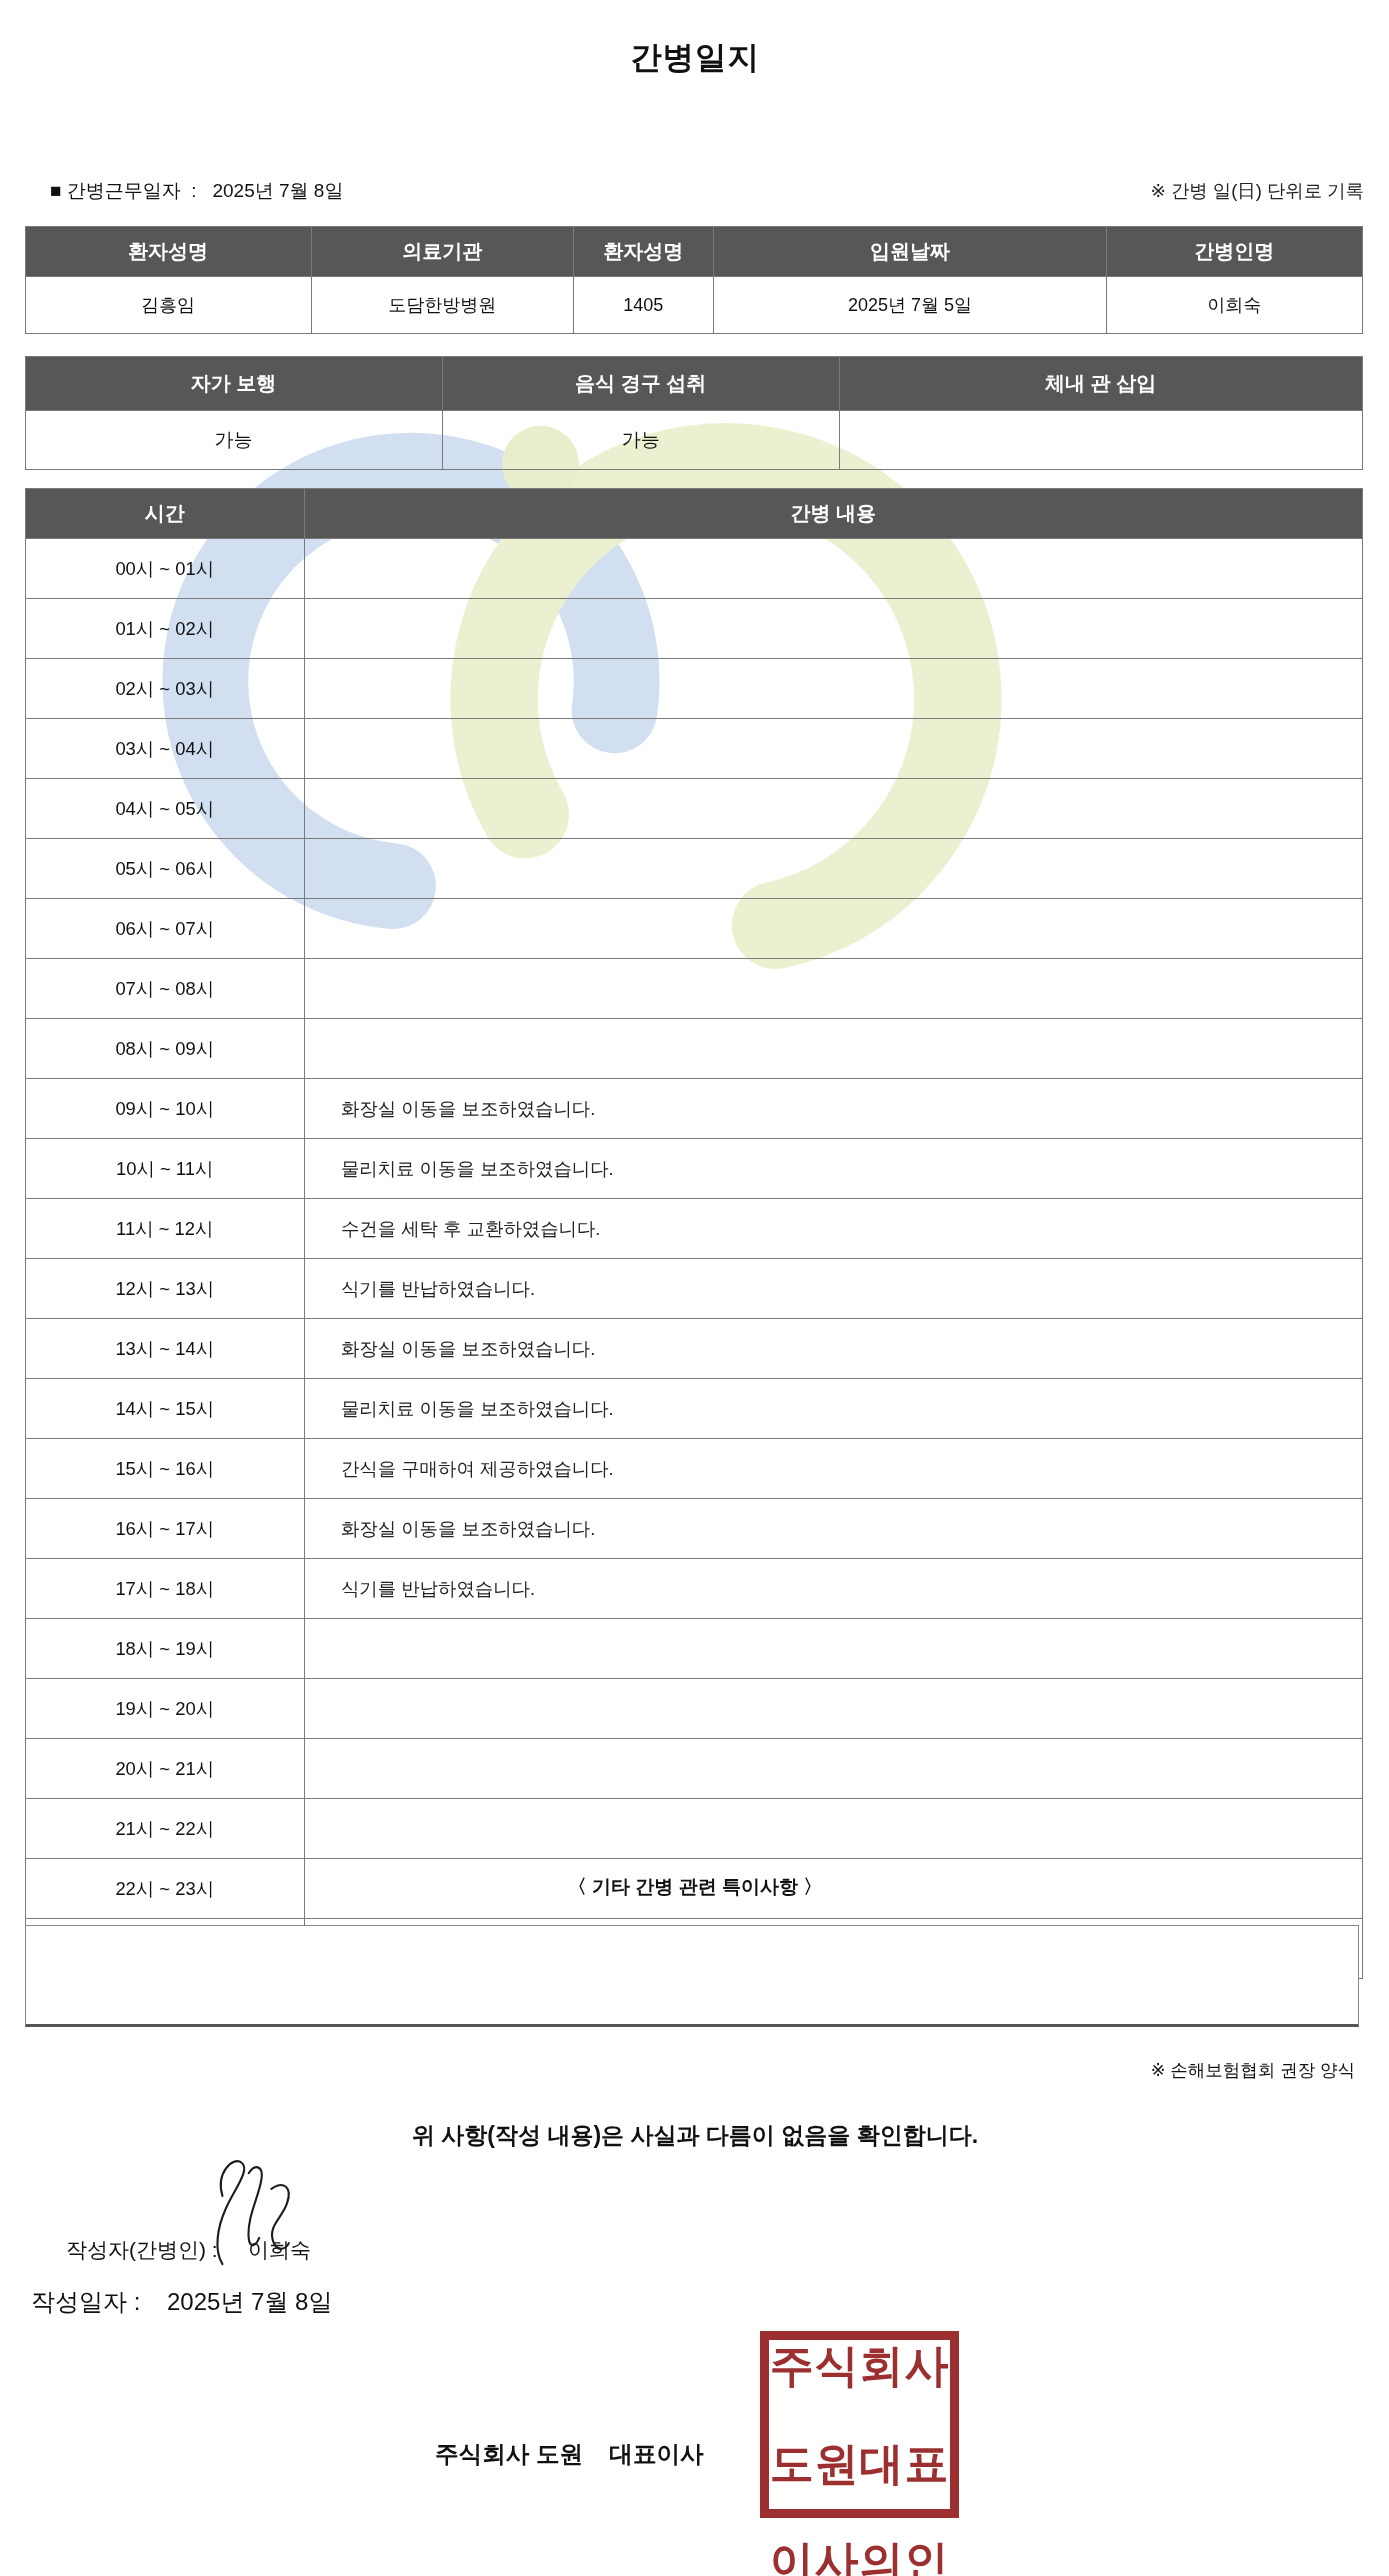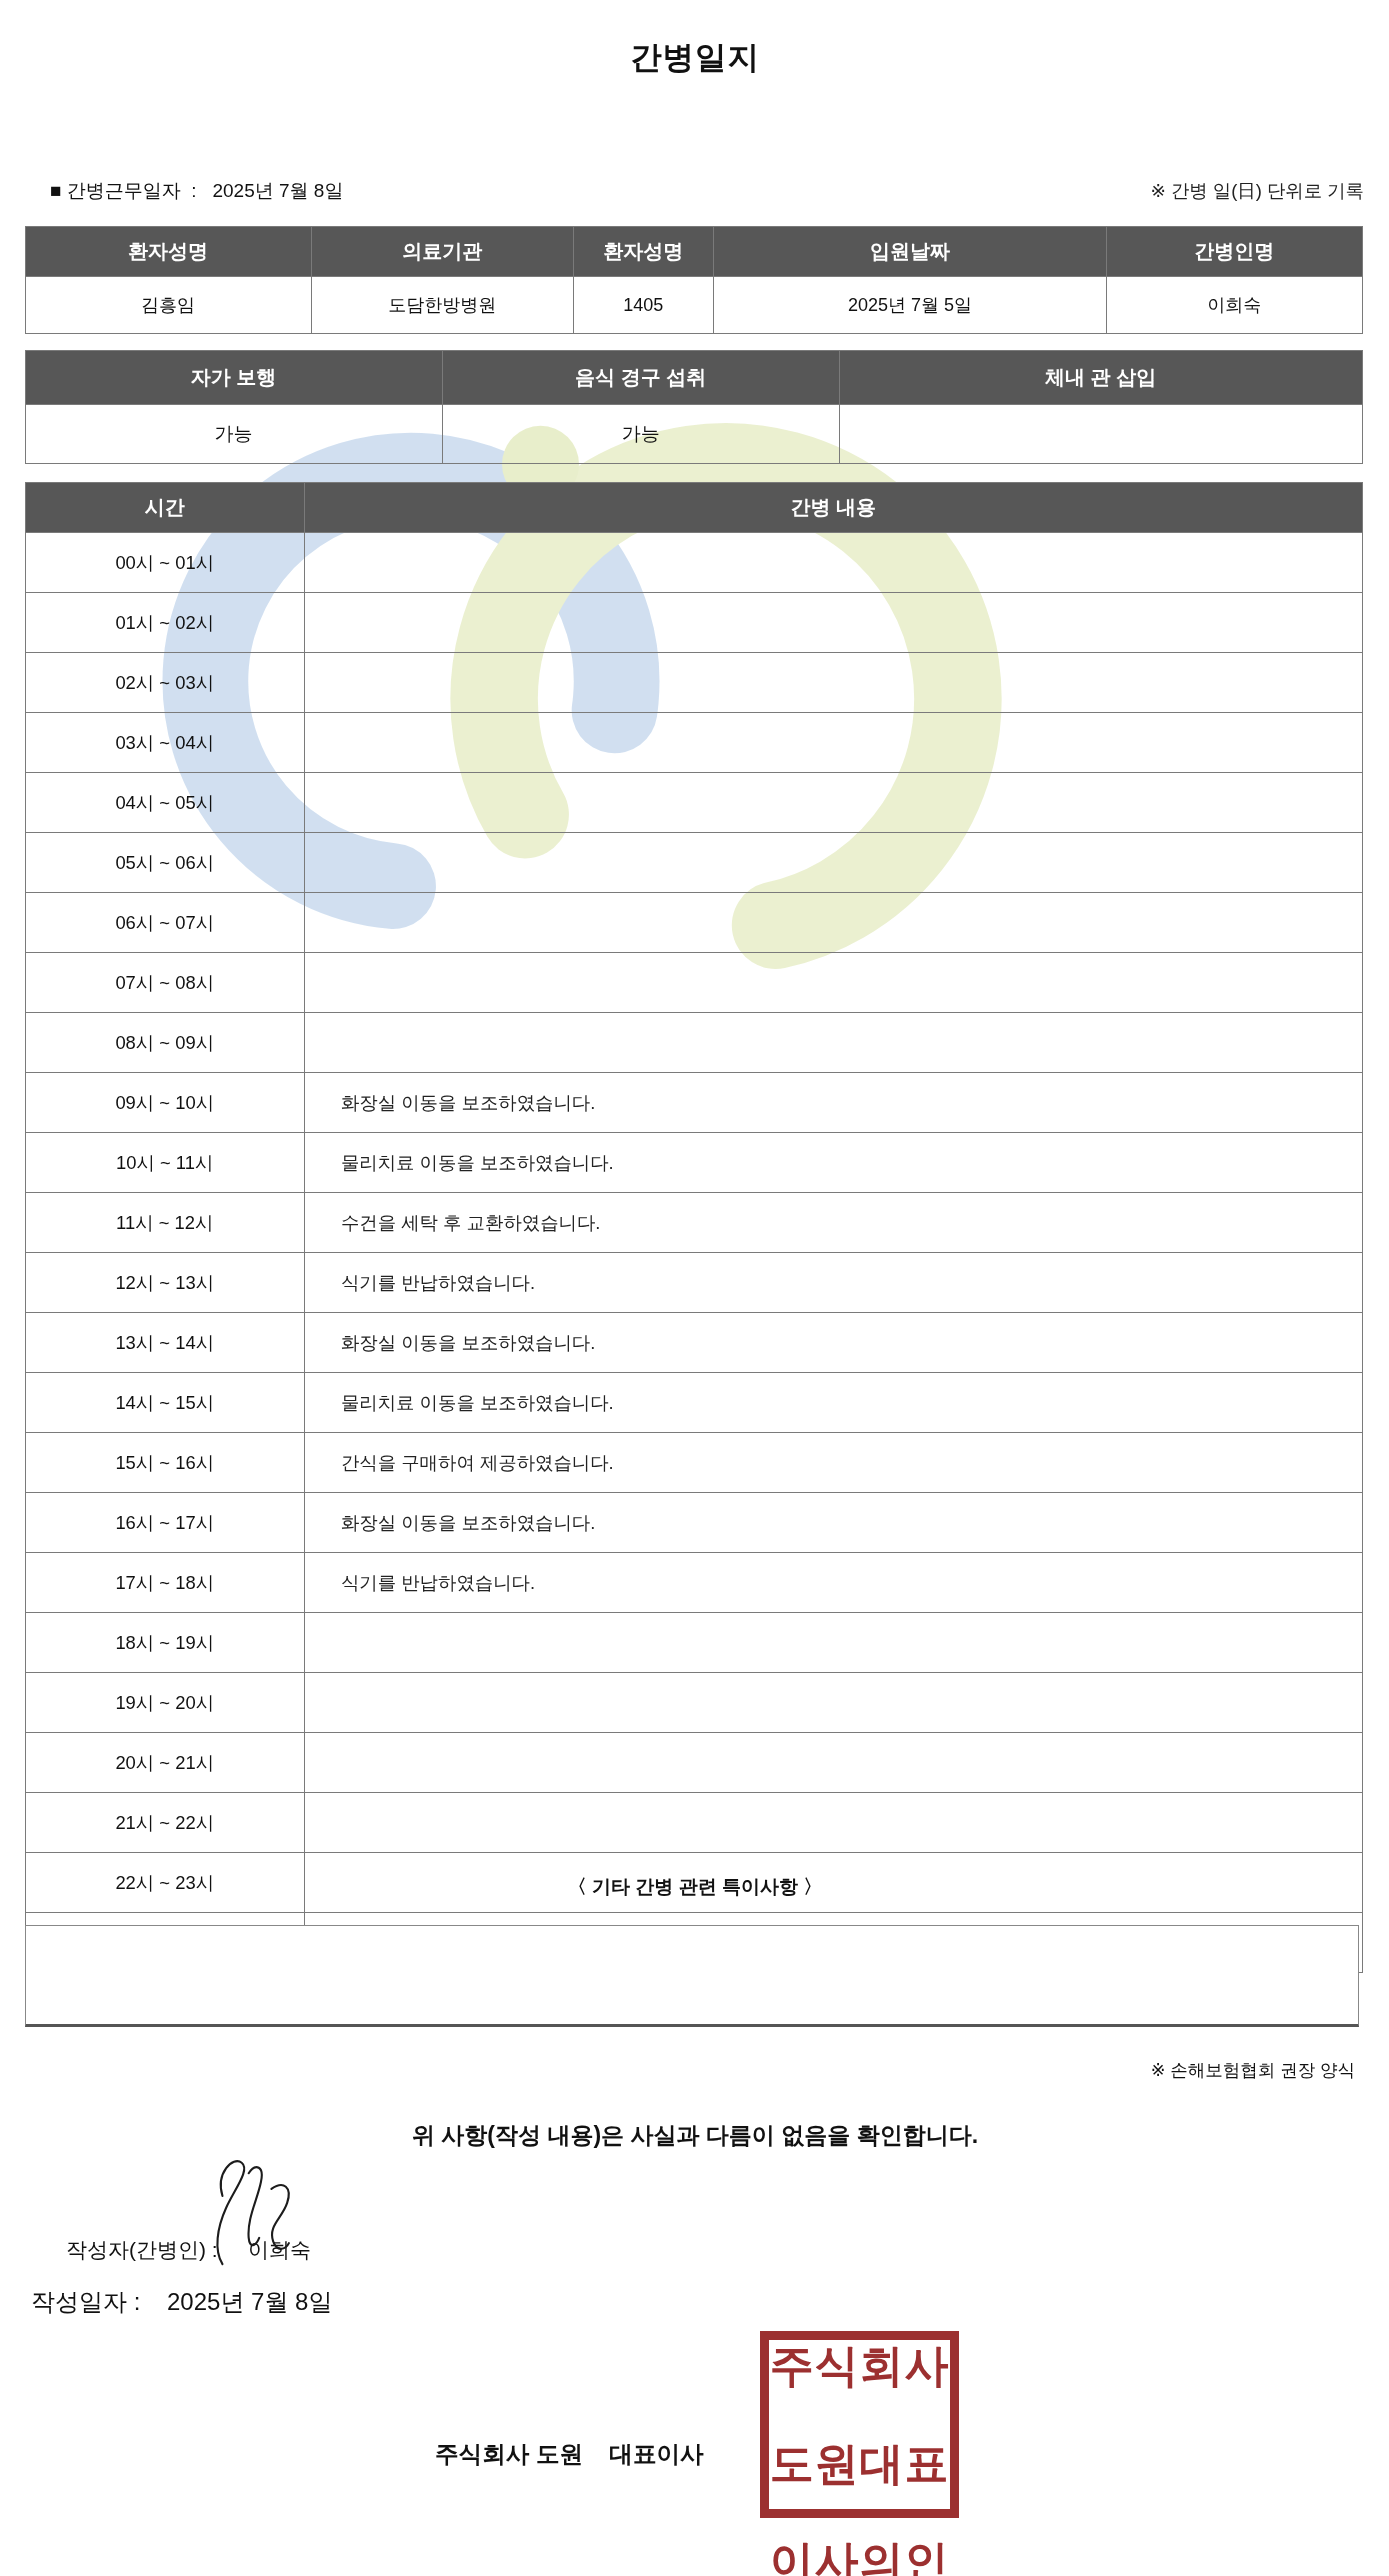--- a/index.html
+++ b/index.html
@@ -15,21 +15,21 @@
   .meta-left{white-space:pre;margin-left:24px;}
   .meta-right{font-size:18.4px;color:#222;}
   .tables{position:absolute;left:24.5px;top:226px;width:1338px;}
   table{border-collapse:collapse;table-layout:fixed;width:100%;background:transparent;}
   td,th{border:1.8px solid #7a7a7a;text-align:center;vertical-align:middle;
         overflow:hidden;white-space:nowrap;}
   th{background:#575757;color:#ffffff;font-size:20px;font-weight:bold;}
   .tblA{margin-top:0;}
   .tblA th{height:47px;}
   .tblA td{height:54px;font-size:18px;}
-  .tblB{margin-top:16px;}
+  .tblB{margin-top:22px;}
   .tblB th{height:51px;}
   .tblB td{height:56px;font-size:19px;}
   .tblC{margin-top:17.5px;}
   .tblC th{height:47px;}
   .tblC td{height:57px;font-size:18.4px;}
   .tblC td.content-cell{text-align:left;padding-left:36px;color:#222;}
   .notes-title{position:absolute;top:1874px;left:0;width:100%;text-align:center;
                font-size:19px;font-weight:bold;}
   .notes-box{position:absolute;left:24.5px;top:1925px;width:1334px;height:102px;
              border:1.8px solid #888;border-bottom:3.5px solid #555;background:#fff;

